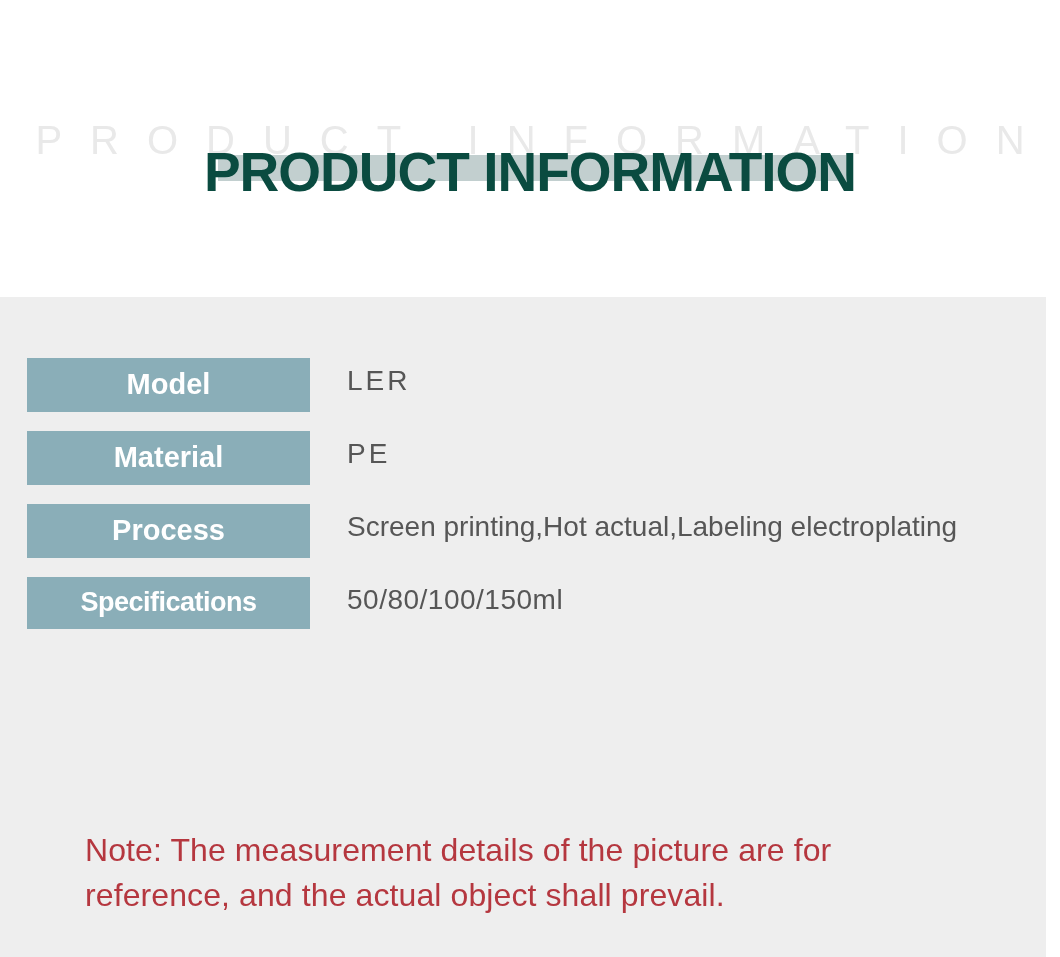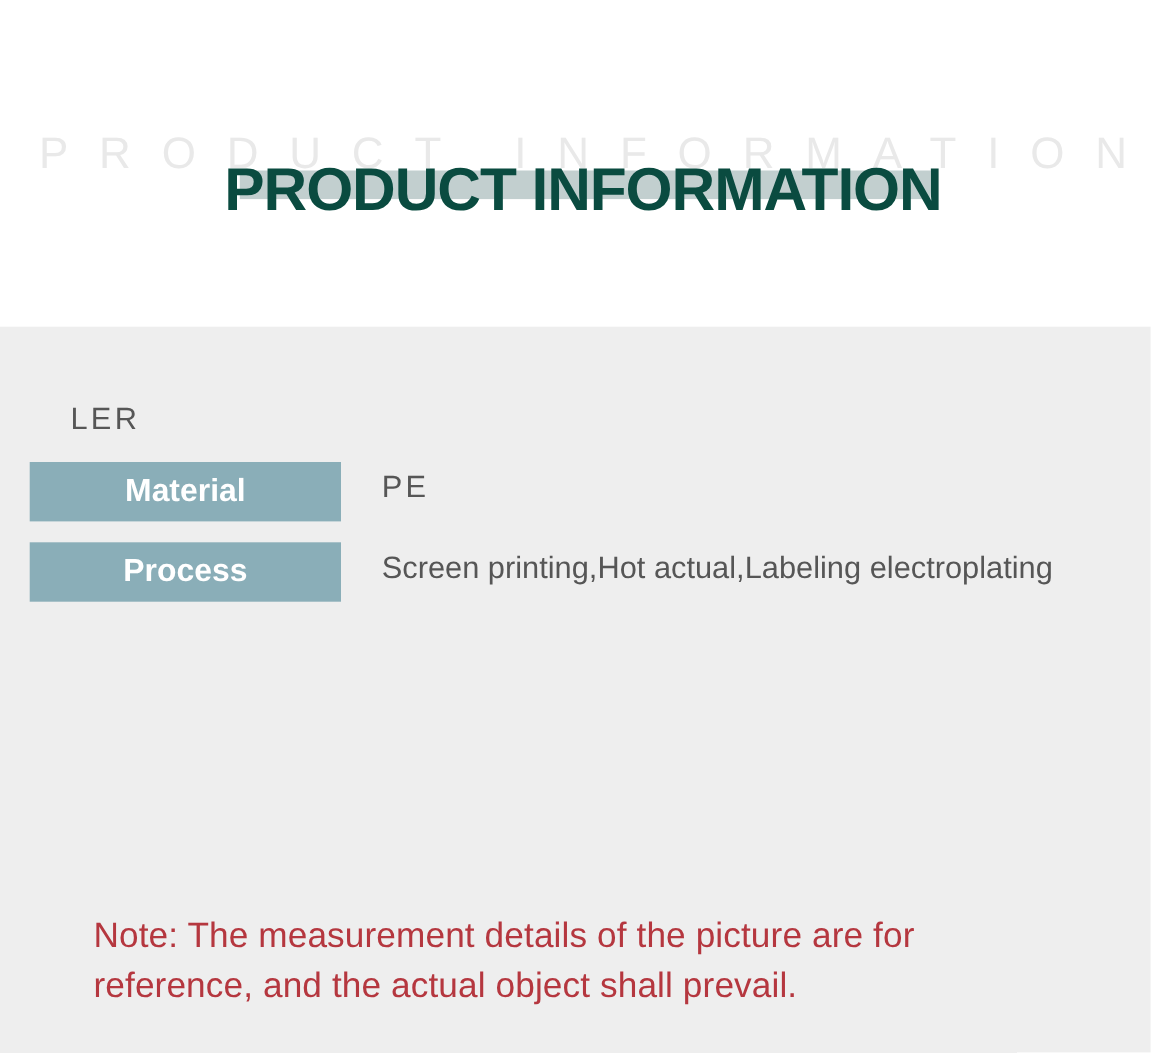--- a/index.html
+++ b/index.html
@@ -167,33 +167,38 @@
     <div class="ghost-title">PRODUCT INFORMATION</div>
     <div class="title-bar"></div>
     <div class="main-title">PRODUCT INFORMATION</div>
   </div>
 
   <div class="panel">
 
     <div class="spec-table">
 
       <div class="spec-row">
+        <div class="chip">Model</div>
         <div class="value">LER</div>
       </div>
 
       <div class="spec-row">
         <div class="chip">Material</div>
         <div class="value">PE</div>
       </div>
 
       <div class="spec-row">
         <div class="chip">Process</div>
         <div class="value tight-track">Screen printing,Hot actual,Labeling electroplating</div>
       </div>
 
+      <div class="spec-row gap-large">
+        <div class="chip tight">Specifications</div>
+        <div class="value small-track">50/80/100/150ml</div>
+      </div>
 
 
     </div>
 
     <div class="note">Note: The measurement details of the picture are for reference, and the actual object shall prevail.</div>
 
   </div>
 
 </div>
 

